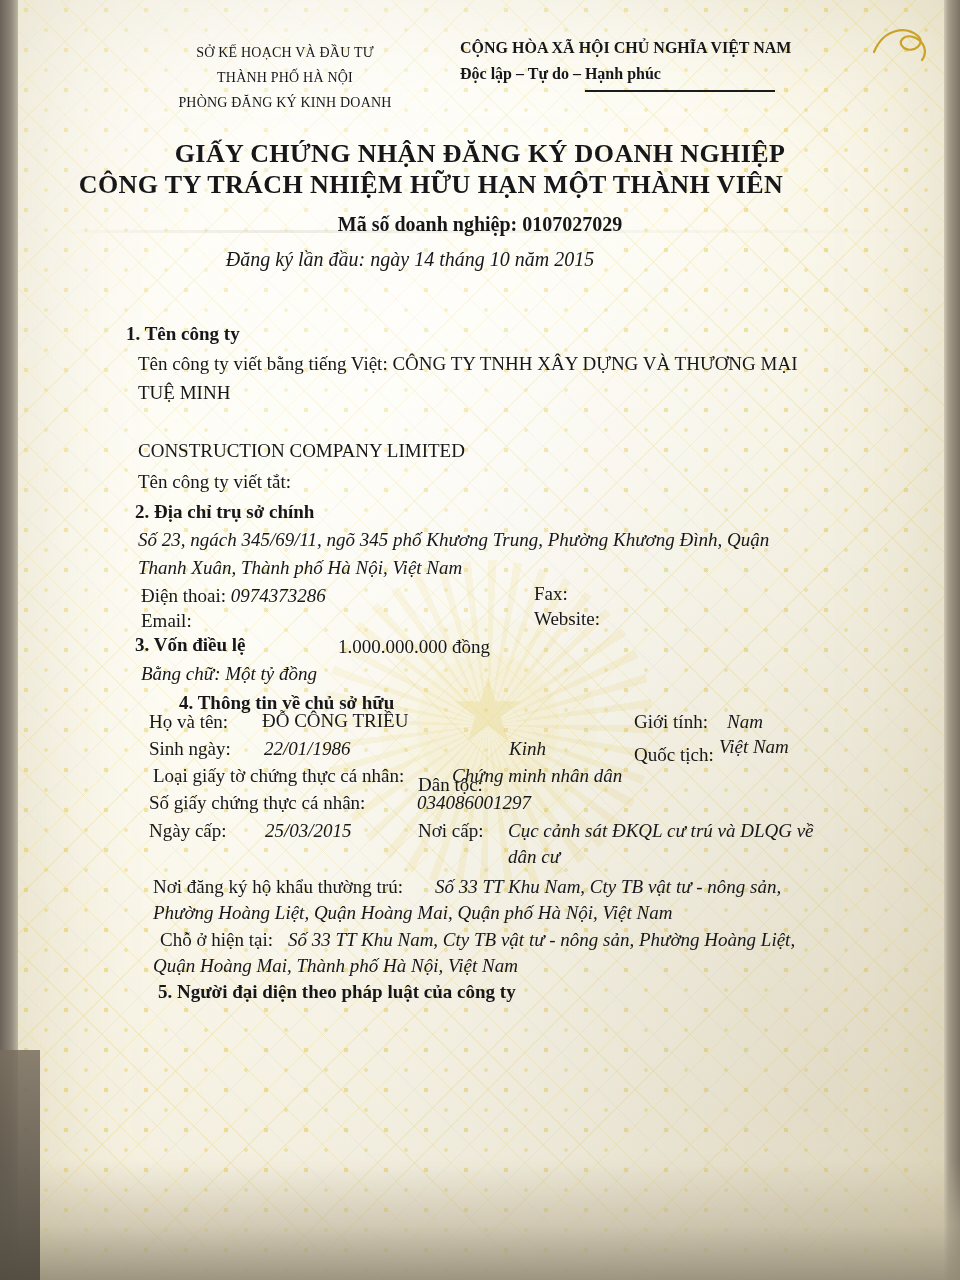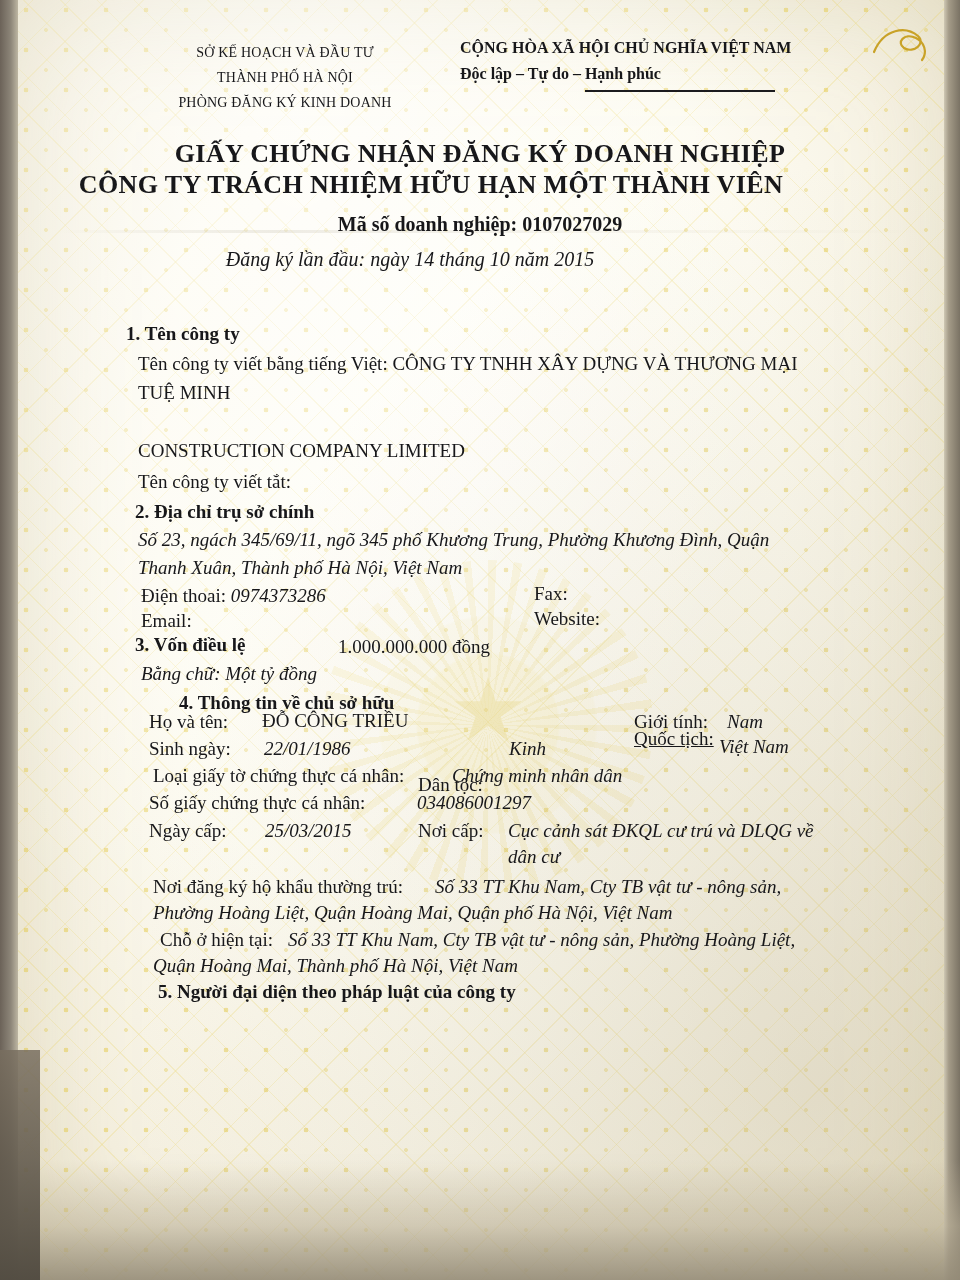--- a/index.html
+++ b/index.html
@@ -244,21 +244,21 @@
 
   <div class="txt line" style="left:149px; top:711px;">Họ và tên:</div>
   <div class="txt line" style="left:262px; top:710px;">ĐỖ CÔNG TRIỀU</div>
   <div class="txt line" style="left:634px; top:711px;">Giới tính:</div>
   <div class="txt line ital" style="left:727px; top:711px;">Nam</div>
 
   <div class="txt line" style="left:149px; top:738px;">Sinh ngày:</div>
   <div class="txt line ital" style="left:264px; top:738px;">22/01/1986</div>
   <div class="txt line" style="left:418px; top:774px;">Dân tộc:</div>
   <div class="txt line ital" style="left:509px; top:738px;">Kinh</div>
-  <div class="txt line" style="left:634px; top:728px;text-decoration:underline;">Quốc tịch:</div>
+  <div class="txt line" style="left:634px; top:744px;">Quốc tịch:</div>
   <div class="txt line ital" style="left:719px; top:736px;">Việt Nam</div>
 
   <div class="txt line" style="left:153px; top:765px;">Loại giấy tờ chứng thực cá nhân:</div>
   <div class="txt line ital" style="left:452px; top:765px;">Chứng minh nhân dân</div>
 
   <div class="txt line" style="left:149px; top:792px;">Số giấy chứng thực cá nhân:</div>
   <div class="txt line ital" style="left:417px; top:792px;">034086001297</div>
 
   <div class="txt line" style="left:149px; top:820px;">Ngày cấp:</div>
   <div class="txt line ital" style="left:265px; top:820px;">25/03/2015</div>

